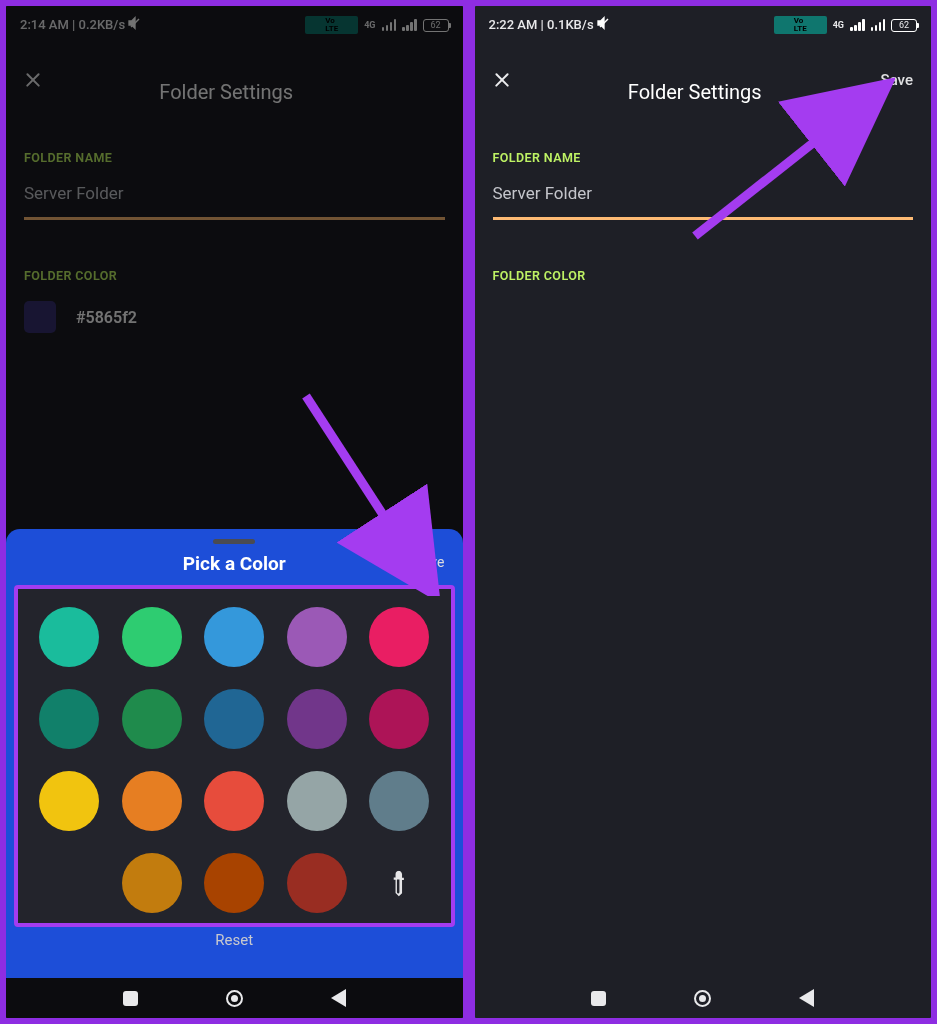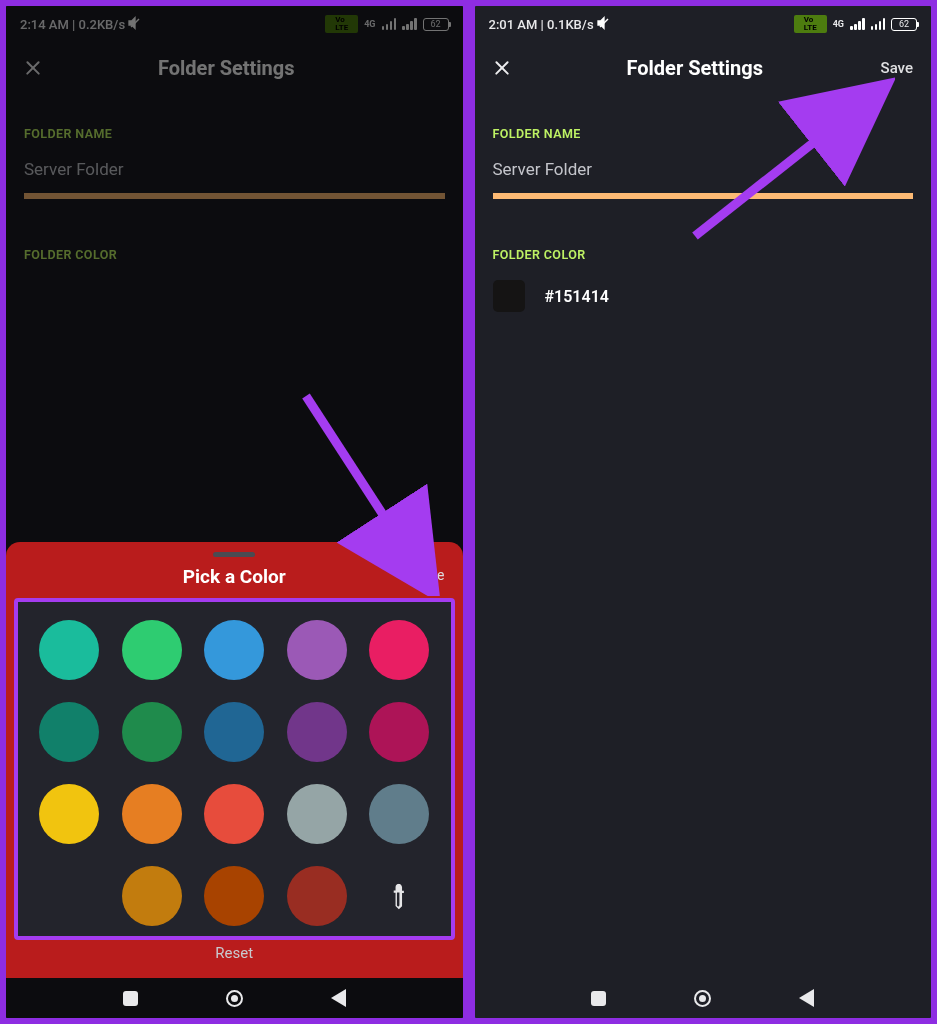--- a/index.html
+++ b/index.html
@@ -26,35 +26,35 @@
     content: "";
     position: absolute;
     inset: 0;
     background: rgba(0,0,0,0.55);
     z-index: 2;
     pointer-events: none;
   }
   .statusbar {
     display: flex;
     justify-content: space-between;
-    align-items: center;
+    align-items: flex-end;
     padding: 8px 14px 4px;
     font-size: 13px;
     font-weight: 500;
     color: #e9e9eb;
     height: 32px;
   }
   .status-left { display: flex; align-items: center; gap: 2px; }
   .status-right { display: flex; align-items: center; gap: 6px; }
   .volte-badge {
-    background: #4d7c0f;
+    background: #0f766e;
     color: #000;
     font-size: 8px;
     font-weight: 700;
-    padding: 1px 10px;
+    padding: 1px 20px;
     border-radius: 2px;
     line-height: 1;
   }
   .sig-text { font-size: 9px; font-weight: 700; }
   .sig-bars {
     display: inline-flex;
     align-items: flex-end;
     gap: 1.5px;
     height: 12px;
   }
@@ -111,22 +111,23 @@
     width:18px; height:2.2px;
     background:#ececee;
     border-radius:1px;
   }
   .close-x::before{transform:translateY(-50%) rotate(45deg);}
   .close-x::after{transform:translateY(-50%) rotate(-45deg);}
   .header-title {
     flex: 1;
     text-align: center;
     font-size: 20px;
-    font-weight: 700;
+    font-weight: 400;
     color: #fff;
+    margin-top: 24px;
   }
   .save-link {
     font-size: 15px;
     font-weight: 500;
     color: #e0e0e2;
     width: 44px;
     text-align: right;
   }
   .save-spacer { width: 44px; }
   .section {
@@ -138,21 +139,21 @@
     font-size: 12.5px;
     font-weight: 600;
     letter-spacing: 0.4px;
     color: #bef264;
     margin-bottom: 18px;
   }
   .input-line {
     font-size: 17px;
     color: #c4c5cb;
     padding-bottom: 14px;
-    border-bottom: 6px solid #fdba74;
+    border-bottom: 3px solid #fdba74;
     margin-top: 14px;
   }
   .color-row {
     display: flex;
     align-items: center;
     gap: 20px;
   }
   .color-swatch {
     width: 32px;
     height: 32px;
@@ -162,23 +163,23 @@
   .swatch-b { background: #151414; }
   .color-hex {
     font-size: 16px;
     font-weight: 600;
     color: #fff;
   }
   
   .sheet {
     position: absolute;
     left: 0; right: 0; bottom: 40px;
-    background: #b91c1c;
+    background: #1d4ed8;
     border-radius: 14px 14px 0 0;
-    padding: 10px 8px 16px;
+    padding: 10px 8px 29px;
     z-index: 3;
   }
   .sheet-handle {
     width: 42px; height: 5px;
     background: #4a4b52;
     border-radius: 3px;
     margin: 0 auto 6px;
   }
   .sheet-header {
     position: relative;
@@ -310,20 +311,24 @@
     <div class="save-spacer"></div>
   </div>
 
   <div class="section">
     <div class="section-label">FOLDER NAME</div>
     <div class="input-line">Server Folder</div>
   </div>
 
   <div class="section">
     <div class="section-label">FOLDER COLOR</div>
+    <div class="color-row">
+      <div class="color-swatch swatch-a"></div>
+      <div class="color-hex">#5865f2</div>
+    </div>
   </div>
 
   <div class="sheet">
     <div class="sheet-handle"></div>
     <div class="sheet-header">
       <span class="sheet-title">Pick a Color</span>
       <span class="sheet-save">Save</span>
     </div>
     <div class="palette-box">
       <div class="palette-grid" id="row1">
@@ -374,21 +379,21 @@
   <div class="navbar">
     <div class="nav-sq"></div>
     <div class="nav-circ"></div>
     <div class="nav-tri"></div>
   </div>
 </div>
 
 <div class="phone" style="background:#1e1f26">
   <div class="statusbar">
     <div class="status-left">
-      <span>2:01 AM | 0.1KB/s</span>
+      <span>2:22 AM | 0.1KB/s</span>
       <span class="mute-icon">
         <svg viewBox="0 0 24 24" fill="none" stroke="#fff" stroke-width="2">
             <path d="M3 9v6h4l5 5V4L7 9H3z" fill="#fff"></path>
             <line x1="18" y1="6" x2="6" y2="18"></line>
           </svg>
       </span>
     </div>
     <div class="status-right">
       <span class="volte-badge">Vo<br>LTE</span>
       <span class="sig-text">4G</span>
@@ -414,24 +419,20 @@
     <div class="save-link">Save</div>
   </div>
 
   <div class="section">
     <div class="section-label">FOLDER NAME</div>
     <div class="input-line">Server Folder</div>
   </div>
 
   <div class="section">
     <div class="section-label">FOLDER COLOR</div>
-    <div class="color-row">
-      <div class="color-swatch swatch-b"></div>
-      <div class="color-hex">#151414</div>
-    </div>
   </div>
 
   <svg class="arrow" style="left:210px;top:70px;width:210px;height:170px" viewBox="0 0 210 170">
     <defs>
         <marker id="ah2" markerWidth="12" markerHeight="12" refX="9" refY="6" orient="auto">
           <path d="M0,0 L12,6 L0,12 Z" fill="#a43cf0"></path>
         </marker>
       </defs>
     <line x1="10" y1="160" x2="190" y2="18" stroke="#a43cf0" stroke-width="9" marker-end="url(#ah2)"></line>
   </svg>

